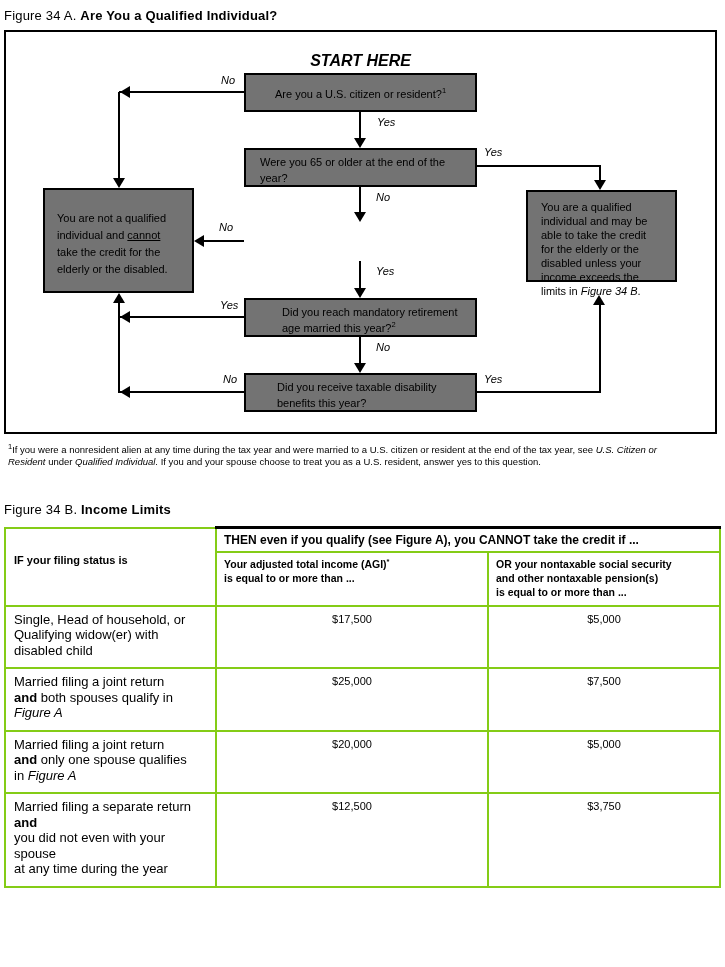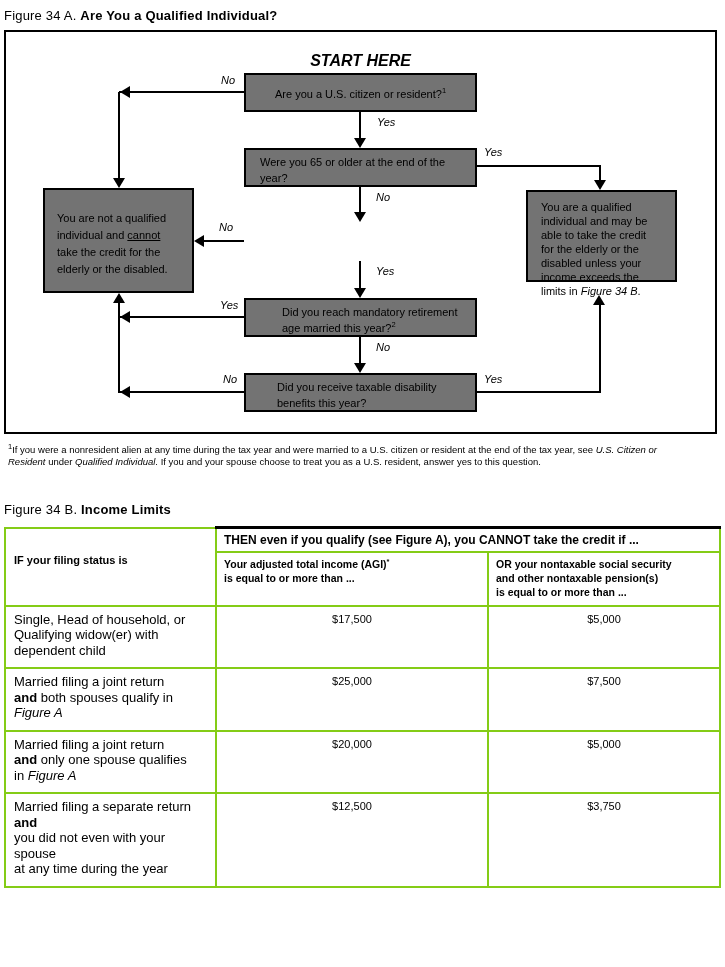--- a/index.html
+++ b/index.html
@@ -146,21 +146,21 @@
         <th class="if-cell" rowspan="2">IF your filing status is</th>
         <th class="then-cell" colspan="2">THEN even if you qualify (see Figure A), you CANNOT take the credit if ...</th>
       </tr>
       <tr>
         <th class="sub-cell"><span>Your adjusted total income (AGI)</span><sup>*</sup><br><span>is equal to or more than ...</span></th>
         <th class="sub-cell"><span>OR your nontaxable social security</span><br><span>and other nontaxable pension(s)</span><br><span>is equal to or more than ...</span></th>
       </tr>
     </thead>
     <tbody>
         <tr>
-          <td class="cell-status"><span>Single, Head of household, or</span><br><span>Qualifying widow(er) with</span><br><span>dependent child</span></td>
+          <td class="cell-status"><span>Single, Head of household, or</span><br><span>Qualifying widow(er) with</span><br><span>disabled child</span></td>
           <td class="cell-val">$17,500</td>
           <td class="cell-val">$5,000</td>
         </tr>
         <tr>
           <td class="cell-status"><span>Married filing a joint return</span><br><span style="font-weight: bold;">and</span><span> both spouses qualify in</span><br><span style="font-style: italic;">Figure A</span></td>
           <td class="cell-val">$25,000</td>
           <td class="cell-val">$7,500</td>
         </tr>
         <tr>
           <td class="cell-status"><span>Married filing a joint return</span><br><span style="font-weight: bold;">and</span><span> only one spouse qualifies</span><br><span>in </span><span style="font-style: italic;">Figure A</span></td>

